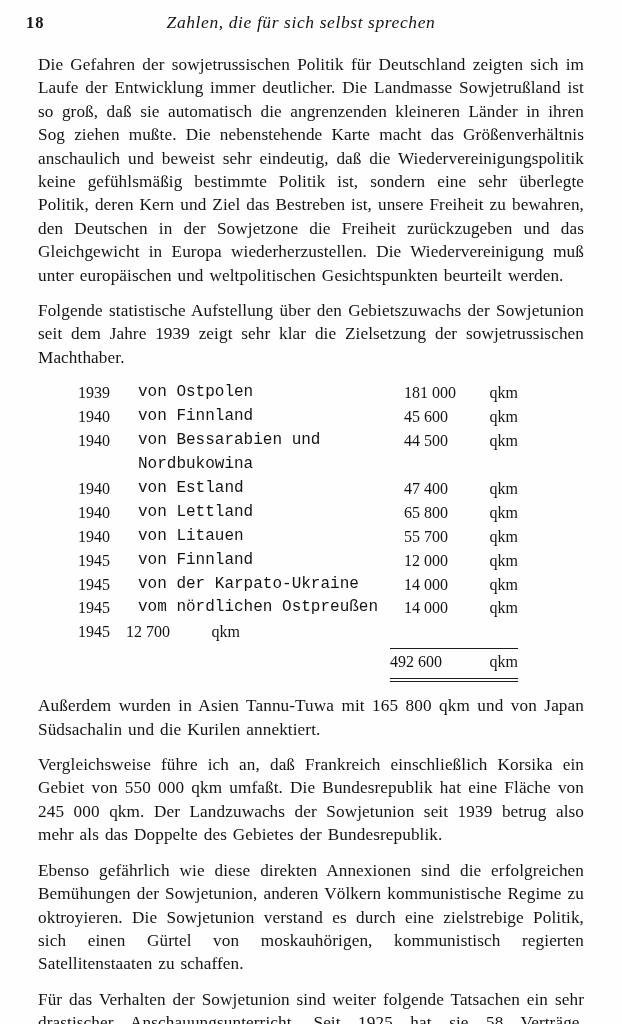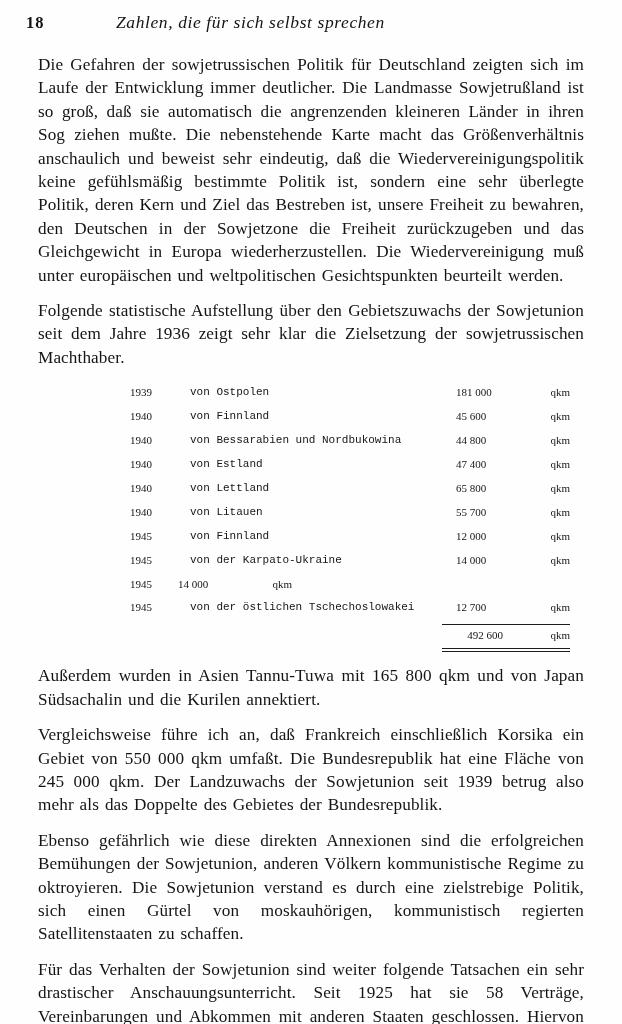--- a/index.html
+++ b/index.html
@@ -24,43 +24,43 @@
     margin-bottom: 20px;
   }
   .page-number {
     font-size: 16.5px;
     font-weight: bold;
     width: 90px;
     letter-spacing: 1px;
   }
   .running-title {
     flex: 1;
-    text-align: left;
+    text-align: center;
     font-style: italic;
     font-size: 17.5px;
     letter-spacing: 0.6px;
     padding-right: 110px;
   }
   .body-text p {
     margin: 12px;
     font-size: 17.2px;
     line-height: 23.4px;
     text-align: justify;
     letter-spacing: 0.1px;
     word-spacing: 1.5px;
   }
   .annex-lead {
     font-size: 17.2px;
     line-height: 23.4px;
     text-align: left !important;
   }
   .annex-table {
-    margin-left: 104px;
+    margin-left: 52px;
     width: 440px;
-    font-size: 11px;
+    font-size: 16px;
   }
   .annex-row {
     display: flex;
     line-height: 23.9px;
   }
   .annex-year { width: 48px; flex: none; }
   .annex-territory { flex: 1; padding-left: 12px; font-family: Liberation Mono, monospace; }
   .annex-amount { width: 72px; flex: none; }
   .annex-unit { width: 42px; flex: none; text-align: right; }
   .annex-total-row {
@@ -68,54 +68,54 @@
     justify-content: flex-end;
     margin-top: 4px;
   }
   .annex-total-box {
     border-top: 1.5px solid #1c1c1c;
     border-bottom: 4px double #1c1c1c;
     padding: 4px 0 7px 0;
     width: 128px;
     display: flex;
   }
-  .annex-total-amount { flex: 1; text-align: center; }
+  .annex-total-amount { flex: 1; text-align: left; }
   .annex-total-unit { width: 42px; flex: none; text-align: right; }
 </style>
 </head>
 <body>
 
 <div class="page">
 
   <div class="running-head">
     <span class="page-number">18</span>
     <span class="running-title">Zahlen, die für sich selbst sprechen</span>
   </div>
 
   <div class="body-text">
     <p>Die Gefahren der sowjetrussischen Politik für Deutschland zeigten sich im Laufe der Entwicklung immer deutlicher. Die Landmasse Sowjetrußland ist so groß, daß sie automatisch die angrenzenden kleineren Länder in ihren Sog ziehen mußte. Die nebenstehende Karte macht das Größenverhältnis anschaulich und beweist sehr eindeutig, daß die Wiedervereinigungspolitik keine gefühlsmäßig bestimmte Politik ist, sondern eine sehr überlegte Politik, deren Kern und Ziel das Bestreben ist, unsere Freiheit zu bewahren, den Deutschen in der Sowjetzone die Freiheit zurückzugeben und das Gleichgewicht in Europa wiederherzustellen. Die Wiedervereinigung muß unter europäischen und weltpolitischen Gesichtspunkten beurteilt werden.</p>
-    <p>Folgende statistische Aufstellung über den Gebietszuwachs der Sowjetunion seit dem Jahre 1936 zeigt sehr klar die Zielsetzung der sowjetrussischen Machthaber.</p>
+    <p>Folgende statistische Aufstellung über den Gebietszuwachs der Sowjetunion seit dem Jahre 1939 zeigt sehr klar die Zielsetzung der sowjetrussischen Machthaber.</p>
 
     <div class="annex-table">
       <div class="annex-row">
         <span class="annex-year">1939</span>
         <span class="annex-territory">von Ostpolen</span>
         <span class="annex-amount">181 000</span>
         <span class="annex-unit">qkm</span>
       </div>
       <div class="annex-row">
         <span class="annex-year">1940</span>
         <span class="annex-territory">von Finnland</span>
         <span class="annex-amount">45 600</span>
         <span class="annex-unit">qkm</span>
       </div>
       <div class="annex-row">
         <span class="annex-year">1940</span>
         <span class="annex-territory">von Bessarabien und Nordbukowina</span>
-        <span class="annex-amount">44 800</span>
+        <span class="annex-amount">44 500</span>
         <span class="annex-unit">qkm</span>
       </div>
       <div class="annex-row">
         <span class="annex-year">1940</span>
         <span class="annex-territory">von Estland</span>
         <span class="annex-amount">47 400</span>
         <span class="annex-unit">qkm</span>
       </div>
       <div class="annex-row">
         <span class="annex-year">1940</span>
@@ -136,26 +136,26 @@
         <span class="annex-unit">qkm</span>
       </div>
       <div class="annex-row">
         <span class="annex-year">1945</span>
         <span class="annex-territory">von der Karpato-Ukraine</span>
         <span class="annex-amount">14 000</span>
         <span class="annex-unit">qkm</span>
       </div>
       <div class="annex-row">
         <span class="annex-year">1945</span>
+        <span class="annex-territory">vom nördlichen Ostpreußen</span>
         <span class="annex-amount">14 000</span>
         <span class="annex-unit">qkm</span>
       </div>
       <div class="annex-row">
         <span class="annex-year">1945</span>
-        <span class="annex-territory">von der östlichen Tschechoslowakei</span>
         <span class="annex-amount">12 700</span>
         <span class="annex-unit">qkm</span>
       </div>
 
       <div class="annex-total-row">
         <div class="annex-total-box">
           <span class="annex-total-amount">492 600</span>
           <span class="annex-total-unit">qkm</span>
         </div>
       </div>

